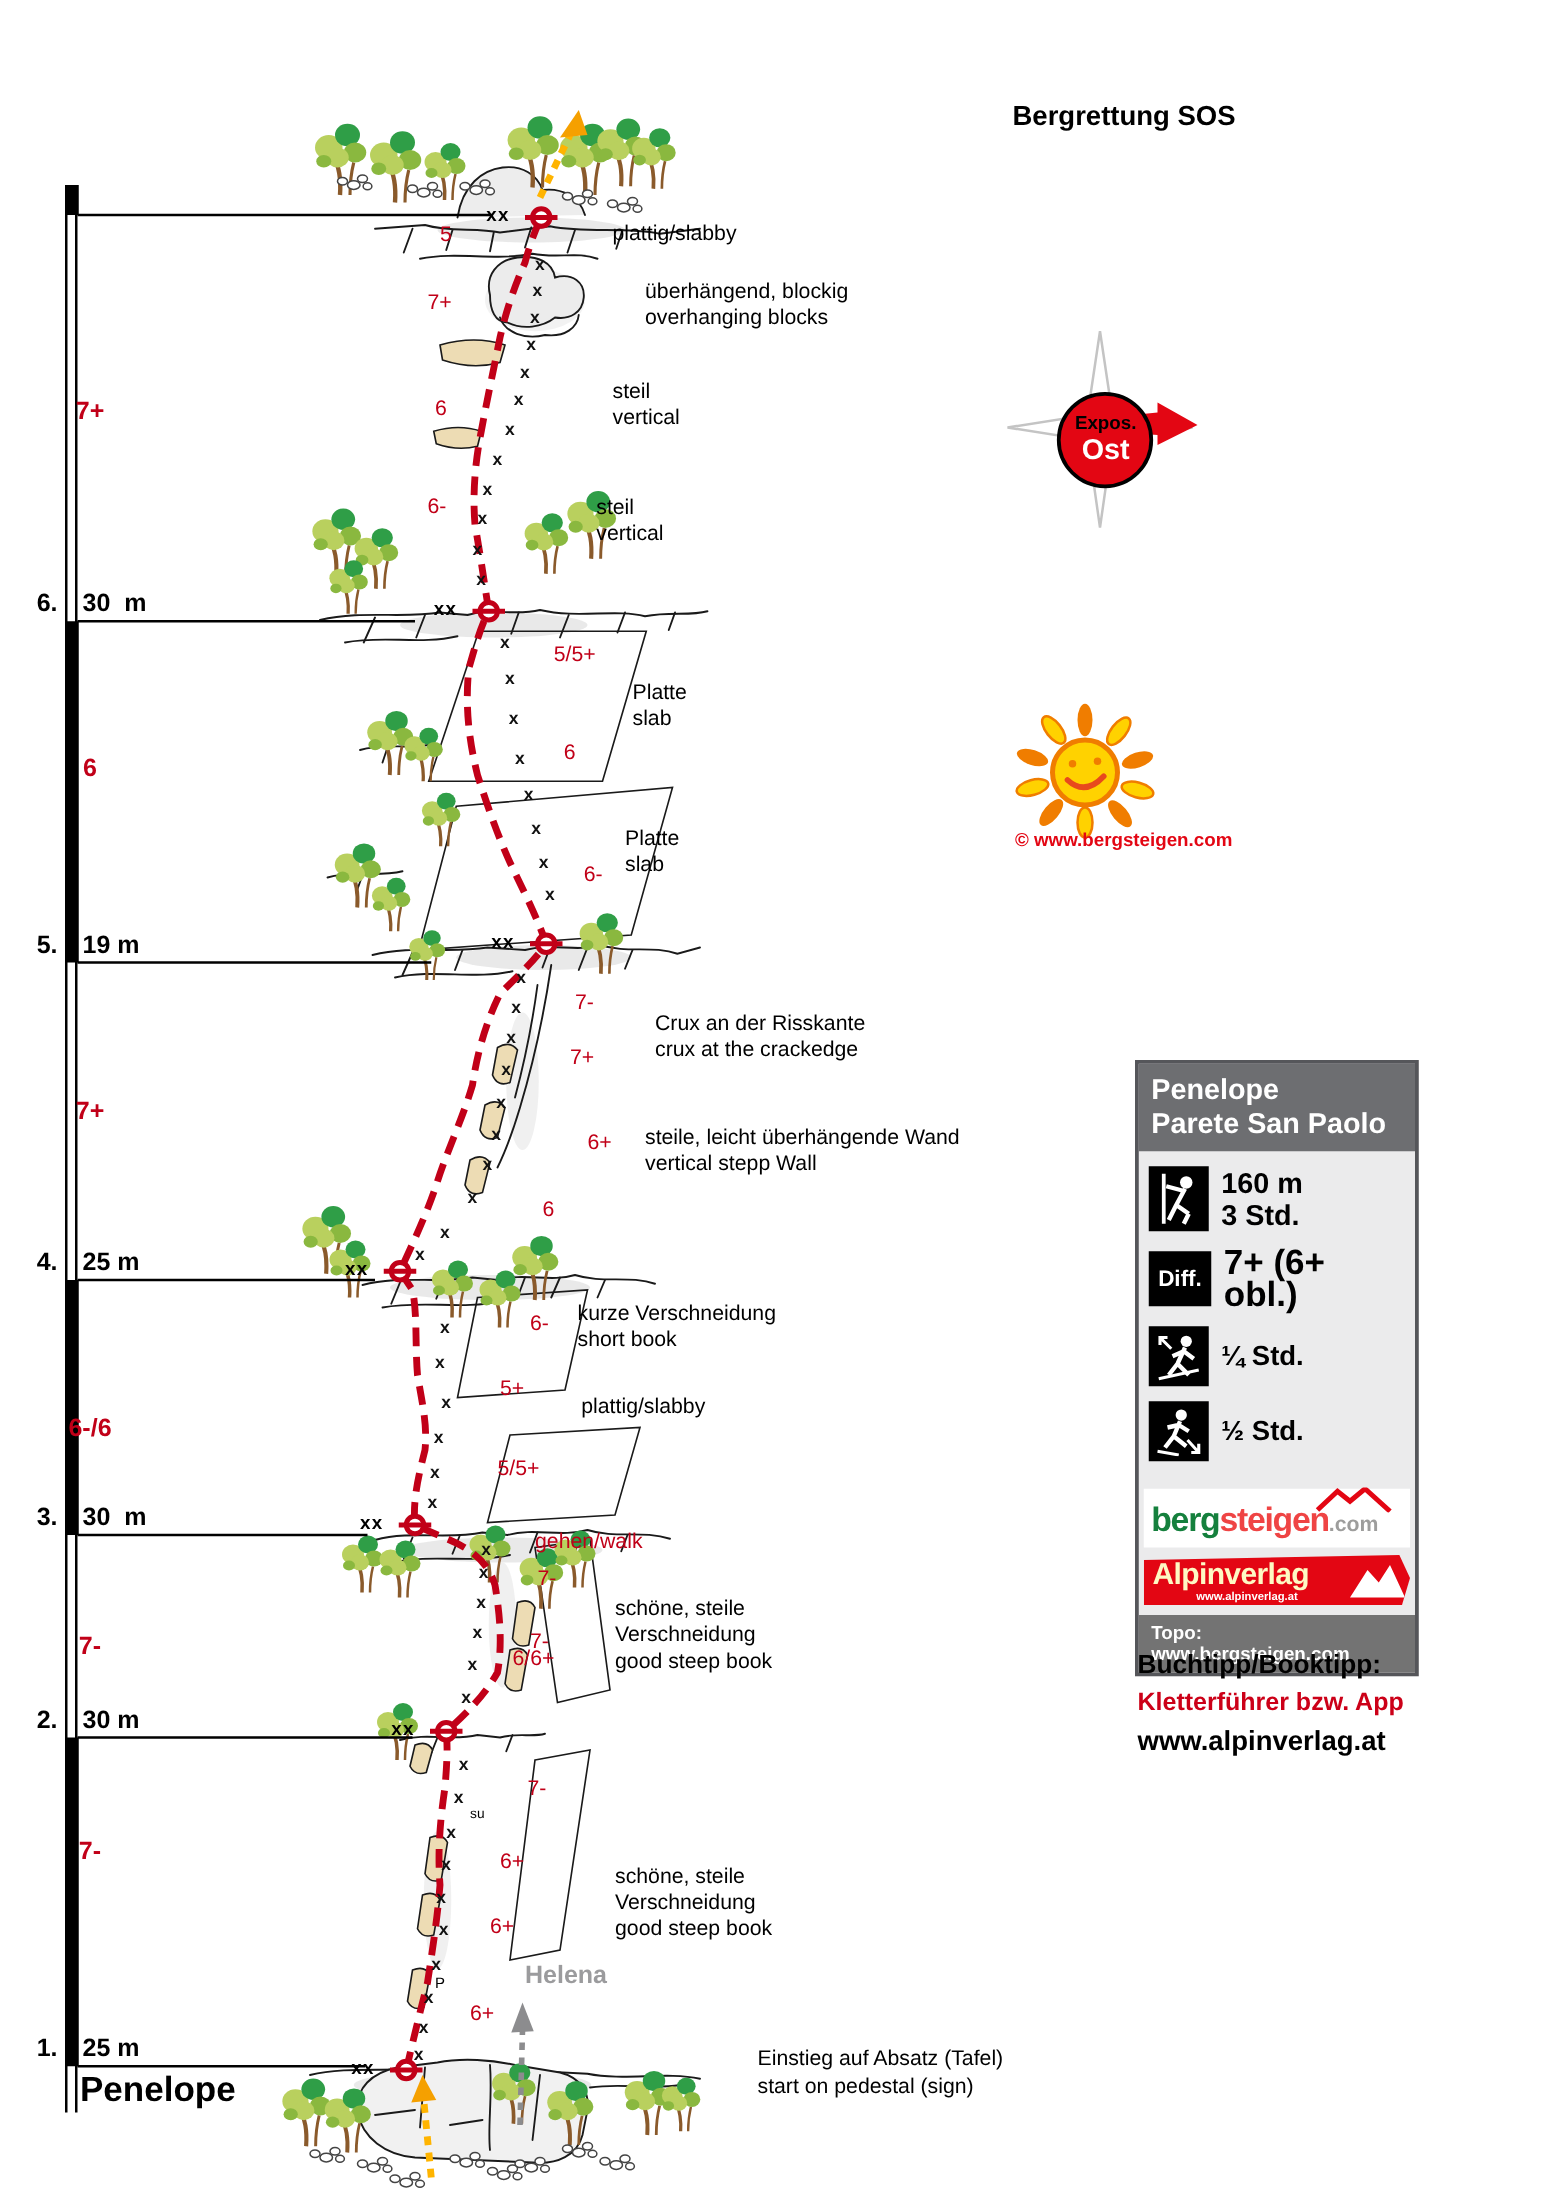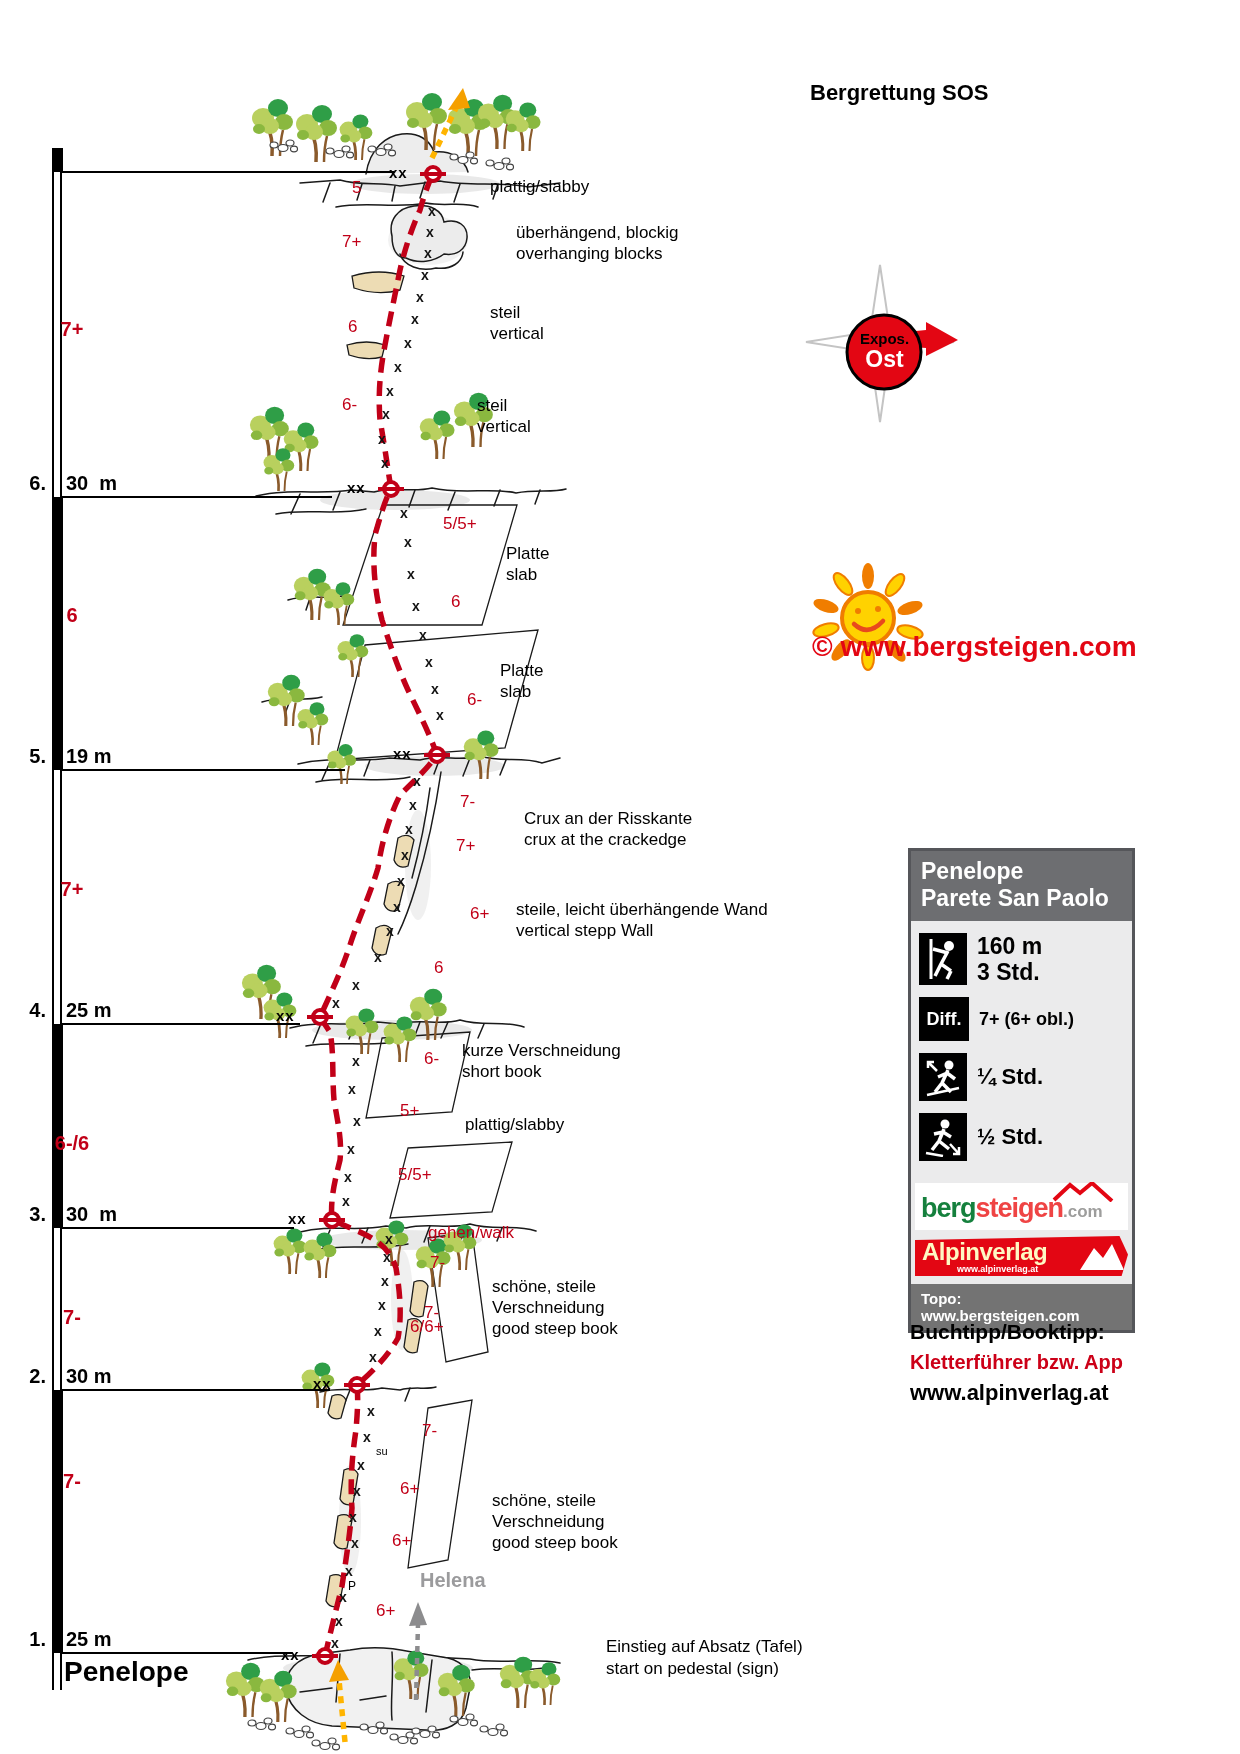--- a/index.html
+++ b/index.html
@@ -21,21 +21,21 @@
   .belay-circle{position:absolute;width:18px;height:18px;border:4px solid #c10018;border-radius:50%;background:#fff;box-sizing:border-box;}
   .belay-bar{position:absolute;width:26px;height:4px;background:#c10018;}
   .belay-xx{position:absolute;font-size:15px;font-weight:bold;letter-spacing:1px;}
   #emergency{position:absolute;left:810px;top:80px;width:230px;z-index:3;}
   #emergency .sos-label{font-size:22px;font-weight:bold;}
   #emergency .phone-row{display:flex;align-items:center;margin-top:8px;}
   #emergency .sos-number{font-size:54px;font-weight:bold;line-height:58px;margin-left:8px;}
   #compass-labels{position:absolute;left:846px;top:330px;width:77px;text-align:center;z-index:3;}
   #compass-labels .cl1{font-size:15px;font-weight:600;color:#000;}
   #compass-labels .cl2{font-size:23px;font-weight:bold;color:#fff;line-height:24px;}
-  #copyright{position:absolute;left:812px;top:631px;font-size:28px;font-weight:bold;color:#e30613;z-index:3;}
+  #copyright{position:absolute;left:812px;top:664px;font-size:15px;font-weight:bold;color:#e30613;z-index:3;}
   #infobox{position:absolute;left:908px;top:848px;width:227px;border:3px solid #55565a;box-sizing:border-box;z-index:3;background:#ebebec;}
   .ib-header{background:#6d6e71;color:#fff;padding:7px 10px 9px;}
   .ib-header div{font-size:23px;font-weight:bold;line-height:27px;}
   .ib-body{padding:12px 8px 4px;}
   .ib-row{display:flex;align-items:center;margin-bottom:12px;}
   .ib-icon{width:48px;height:48px;background:#000;flex:0 0 auto;display:flex;align-items:center;justify-content:center;}
   .ib-icon.tall{height:52px;}
   .ib-text{margin-left:10px;font-size:23px;font-weight:bold;line-height:26px;}
   .diff-badge{width:50px;height:44px;background:#000;color:#fff;font-size:18px;font-weight:bold;display:flex;align-items:center;justify-content:center;flex:0 0 auto;}
   .ib-logo{background:#fff;margin:6px 4px 0;padding:10px 6px 6px;position:relative;}
@@ -440,21 +440,21 @@
             <path d="M25,14 L18,27 M25,16 L10,12 M18,27 L28,34 M18,27 L12,39 M28,34 L24,42" stroke="#fff" stroke-width="3.5" fill="none"></path>
           </svg>
         </div>
         <div class="ib-text">
           <div>160 m</div>
           <div>3 Std.</div>
         </div>
       </div>
       <div class="ib-row">
         <div class="diff-badge">Diff.</div>
-        <div class="ib-text" style="font-size:18px;text-align:right;">7+ (6+ obl.)</div>
+        <div class="ib-text" style="font-size:28px;">7+ (6+ obl.)</div>
       </div>
       <div class="ib-row">
         <div class="ib-icon">
           <svg width="40" height="40" viewBox="0 0 40 40">
             <circle cx="26" cy="8" r="4.5" fill="#fff"></circle>
             <path d="M25,13 L19,26 M24,16 L32,22 M24,16 L15,20 M19,26 L28,35 M19,26 L12,35" stroke="#fff" stroke-width="3.5" fill="none"></path>
             <path d="M14,14 L5,5 M5,11 L5,5 L11,5" stroke="#fff" stroke-width="2.5" fill="none"></path>
             <path d="M4,38 L36,31" stroke="#fff" stroke-width="2.5"></path>
           </svg>
         </div>

